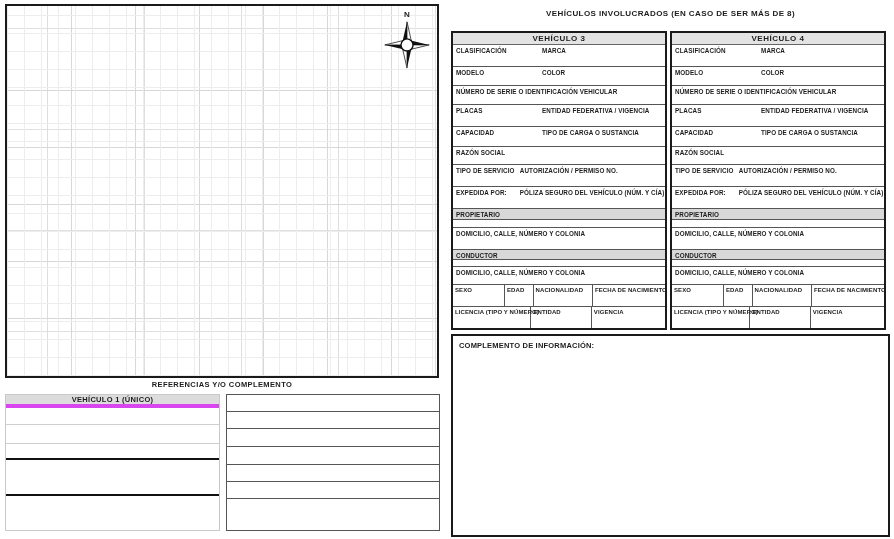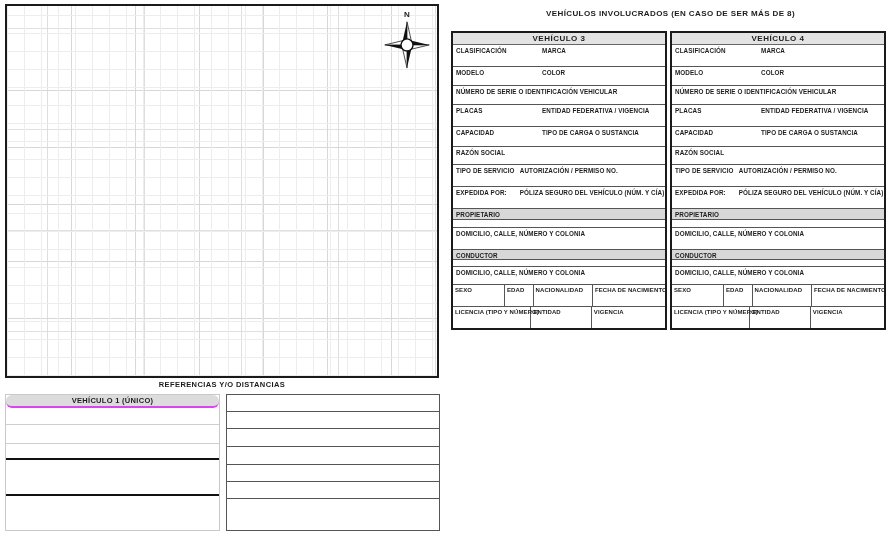--- a/index.html
+++ b/index.html
@@ -25,21 +25,21 @@
   
   .section-title{font-weight:700;text-align:center;letter-spacing:.4px;}
   #ref-title{left:0;top:380px;width:444px;font-size:7.5px;}
   #inv-title{left:447px;top:9px;width:447px;font-size:8px;}
 
   
   .ref-table{top:394px;height:137px;display:flex;flex-direction:column;background:#fff;}
   #ref1{left:5px;width:215px;border:1px solid #c9c9c9;}
   #ref2{left:226px;width:214px;border:1px solid #555;}
   .ref-header{flex:0 0 13px;display:flex;align-items:center;justify-content:center;font-size:7.5px;font-weight:700;letter-spacing:.3px;}
-  #ref1 .ref-header{background:#dcdcdc;border-bottom:2px solid #d946ef;border-radius:6px;}
+  #ref1 .ref-header{background:#dcdcdc;border-bottom:4px solid #d946ef;}
   #ref2 .ref-header{background:#e0e0e0;border-bottom:1px solid #555;}
   .ref-row{flex:0 0 auto;}
   #ref1 .ref-row{border-bottom:1px solid #cfcfcf;}
   #ref2 .ref-row{border-bottom:1px solid #555;}
   #ref1 .ref-row.thick{border-bottom:2px solid #111;}
   .ref-row:last-child{border-bottom:none !important;flex:1 1 auto;}
 
   
   .panel{top:31px;width:216px;height:299px;border:2px solid #1a1a1a;display:flex;flex-direction:column;background:#fff;}
   #panel3{left:451px;}
@@ -79,21 +79,21 @@
           <polygon points="50,6 60,50 50,56" fill="#fff" stroke="#111" stroke-width="1.6"></polygon>
           <polygon points="98,56 56,66 50,56" fill="#fff" stroke="#111" stroke-width="1.6"></polygon>
           <polygon points="50,106 40,62 50,56" fill="#fff" stroke="#111" stroke-width="1.6"></polygon>
           <polygon points="2,56 44,46 50,56" fill="#fff" stroke="#111" stroke-width="1.6"></polygon>
           <circle cx="50" cy="56" r="13" fill="#fff" stroke="#111" stroke-width="3"></circle>
         </svg>
       </div>
     </div>
   </div>
 
-  <div class="abs section-title" id="ref-title">REFERENCIAS Y/O DISTANCIAS</div>
+  <div class="abs section-title" id="ref-title">REFERENCIAS Y/O COMPLEMENTO</div>
 
   <div class="abs ref-table" id="ref1">
     <div class="ref-header">VEHÍCULO 1 (ÚNICO)</div>
   <div class="ref-row" style="height: 17px;"></div>
       <div class="ref-row" style="height: 19px;"></div>
       <div class="ref-row thick" style="height: 16px;"></div>
       <div class="ref-row thick" style="height: 36px;"></div>
       <div class="ref-row" style="height: 34px;"></div>
     </div>
   <div class="abs ref-table" id="ref2">
@@ -246,14 +246,17 @@
         </div>
         <div class="fcell" style="width: 28.5%;">
           <span class="flabel">ENTIDAD</span>
         </div>
         <div class="fcell" style="width: 34.5%;">
           <span class="flabel">VIGENCIA</span>
         </div>
       </div>
     </div>
 
+  <div class="abs" id="complemento">
+    <div id="complemento-label">COMPLEMENTO DE INFORMACIÓN:</div>
+  </div>
 
 </div>
 
 </body></html>

